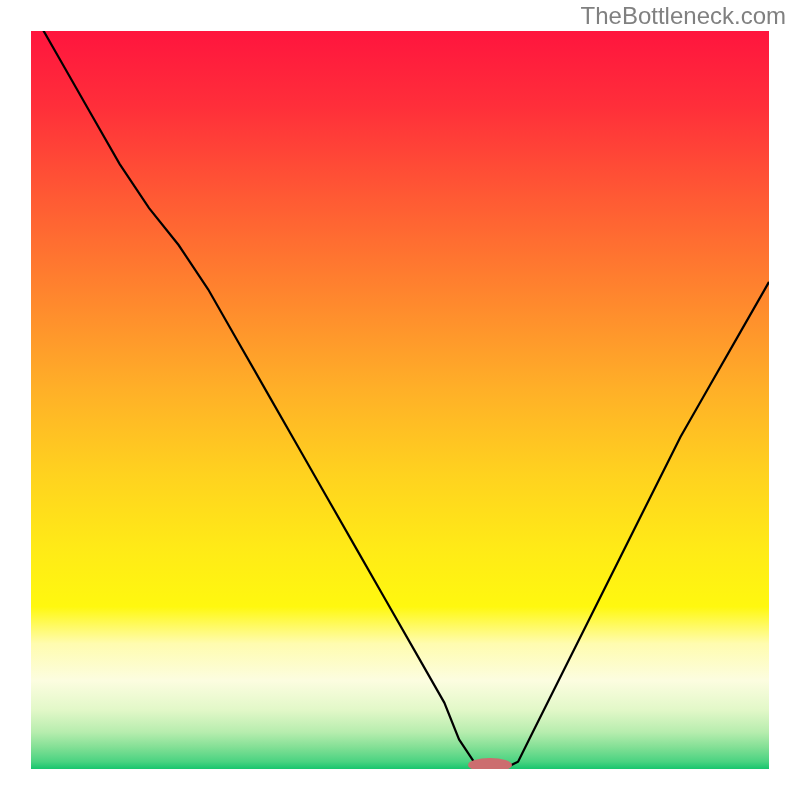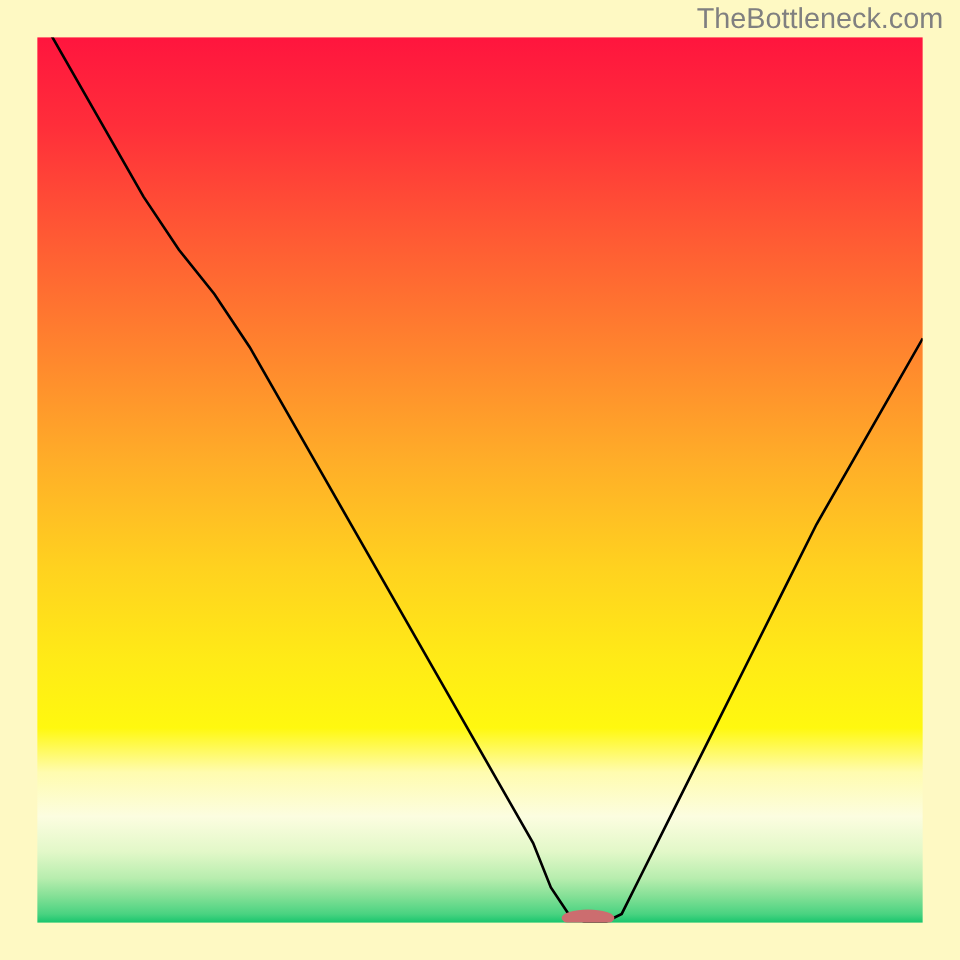--- a/index.html
+++ b/index.html
@@ -7,21 +7,21 @@
     padding: 0;
     width: 800px;
     height: 800px;
     background: #000;
     overflow: hidden;
   }
   .frame {
     position: absolute;
     left: 0; top: 0;
     width: 800px; height: 800px;
-    background: #fef9c3;
+    background: #ffffff;
   }
   .watermark {
     position: absolute;
     top: 2px;
     right: 14px;
     color: #808080;
     font-family: Arial, Helvetica, sans-serif;
     font-size: 24px;
     font-weight: 400;
     letter-spacing: 0px;

